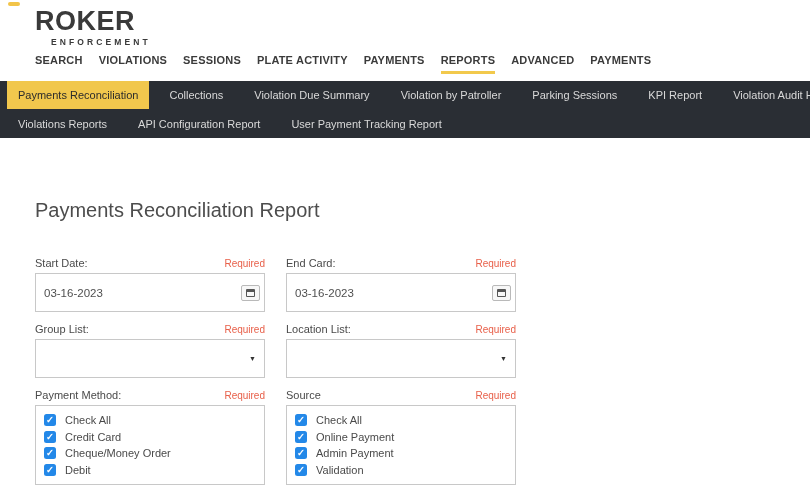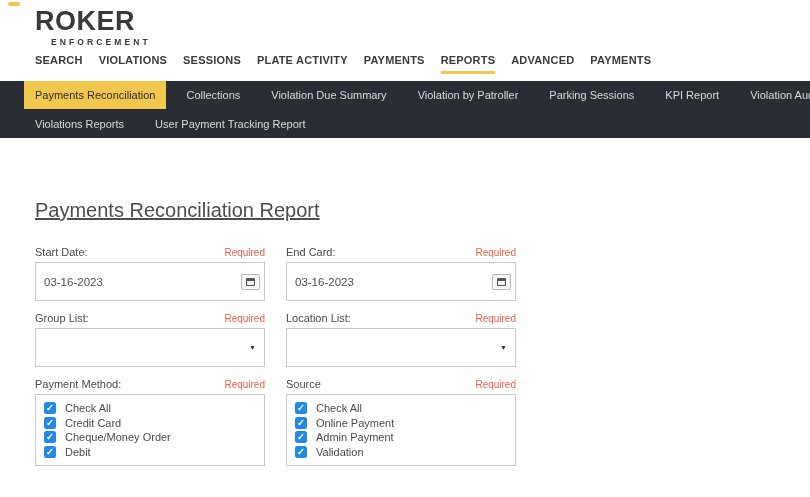--- a/index.html
+++ b/index.html
@@ -14,49 +14,49 @@
                background: #f2c449; border-radius: 2px; }
   .logo-sub { font-size: 8.5px; font-weight: bold; letter-spacing: 3.1px; color: #3a3a3a; margin-top: 2px; padding-left: 16px; }
 
   
   .main-nav { display: flex; gap: 16px; margin: 5px 0 0 35px; font-size: 11px; font-weight: bold;
               color: #3b3b3b; letter-spacing: 0.2px; }
   .main-nav .nav-item { padding-bottom: 5px; border-bottom: 3px solid transparent; cursor: pointer; }
   .main-nav .nav-item.active { border-bottom-color: #f2c94c; }
 
   
-  .subnav { background: #2a2e34; margin-top: 7px; padding-left: 24px; color: #d9d9d9; font-size: 11px; }
+  .subnav { background: #2a2e34; margin-top: 7px; padding-left: 7px; color: #d9d9d9; font-size: 11px; }
   .subnav-row { display: flex; align-items: stretch; height: 28px; }
   .subnav-row.second { height: 29px; }
   .subtab { display: flex; align-items: center; padding: 0 11px; margin-right: 9px;
             cursor: pointer; white-space: nowrap; }
   .subtab.active { background: #f1c74d; color: #2b2b2b; }
 
   
   .content { padding-left: 35px; }
-  .page-title { font-size: 20px; font-weight: 400; color: #4d4d4d; margin-top: 61px; text-decoration: underline; }
+  .page-title { font-size: 20px; font-weight: 400; color: #4d4d4d; margin-top: 61px; }
 
   .form-grid { display: grid; grid-template-columns: 230px 230px; column-gap: 21px;
-               row-gap: 11px; margin-top: 24px; }
+               row-gap: 11px; margin-top: 35px; }
   .field {}
   .label-row { display: flex; justify-content: space-between; align-items: baseline; margin-bottom: 4px; }
   .lbl { font-size: 11px; color: #4a4a4a; }
   .req { font-size: 10px; color: #e8604a; }
 
   .ctrl { height: 39px; border: 1px solid #c8c8c8; background: #fff; display: flex;
           align-items: center; justify-content: space-between; padding: 0 4px 0 8px;
           font-size: 11.5px; color: #4f4f4f; cursor: text; }
   .cal-btn { width: 19px; height: 16px; border: 1px solid #b9b9b9; border-radius: 2px;
              background: #f7f7f7; display: flex; align-items: center; justify-content: center;
              cursor: pointer; }
   .cal-glyph { width: 9px; height: 8px; border: 1px solid #555; border-top: 3px solid #555;
                border-radius: 1px; display: block; }
   .select-arrow { font-size: 7px; color: #333; padding-right: 4px; cursor: pointer; }
 
-  .checkbox-box { border: 1px solid #c8c8c8; height: 72px; padding: 6px 8px;
+  .checkbox-box { border: 1px solid #c8c8c8; height: 80px; padding: 6px 8px;
                   display: flex; flex-direction: column; justify-content: space-around; }
   .cb-row { display: flex; align-items: center; gap: 9px; cursor: pointer; }
   .cb { width: 12px; height: 12px; background: #2388e8; border-radius: 2.5px; position: relative;
         flex: 0 0 auto; }
   .cb::after { content: "✓"; position: absolute; left: 0; top: 0; width: 12px; height: 12px;
                color: #fff; font-size: 9.5px; font-weight: bold; line-height: 12px; text-align: center; }
   .cb-label { font-size: 11px; color: #4a4a4a; }
 
   .submit-btn { margin-top: 35px; width: 100px; height: 26px;
                 background: linear-gradient(100deg, #f7a74c, #fbd560);
@@ -93,20 +93,21 @@
     <span class="subtab active">Payments Reconciliation</span>
     <span class="subtab">Collections</span>
     <span class="subtab">Violation Due Summary</span>
     <span class="subtab">Violation by Patroller</span>
     <span class="subtab">Parking Sessions</span>
     <span class="subtab">KPI Report</span>
     <span class="subtab">Violation Audit History</span>
   </div>
   <div class="subnav-row second">
     <span class="subtab">Violations Reports</span>
+    <span class="subtab">API Configuration Report</span>
     <span class="subtab">User Payment Tracking Report</span>
   </div>
 </div>
 
 
 <main class="content">
   <h1 class="page-title">Payments Reconciliation Report</h1>
 
   <div class="form-grid">
 

